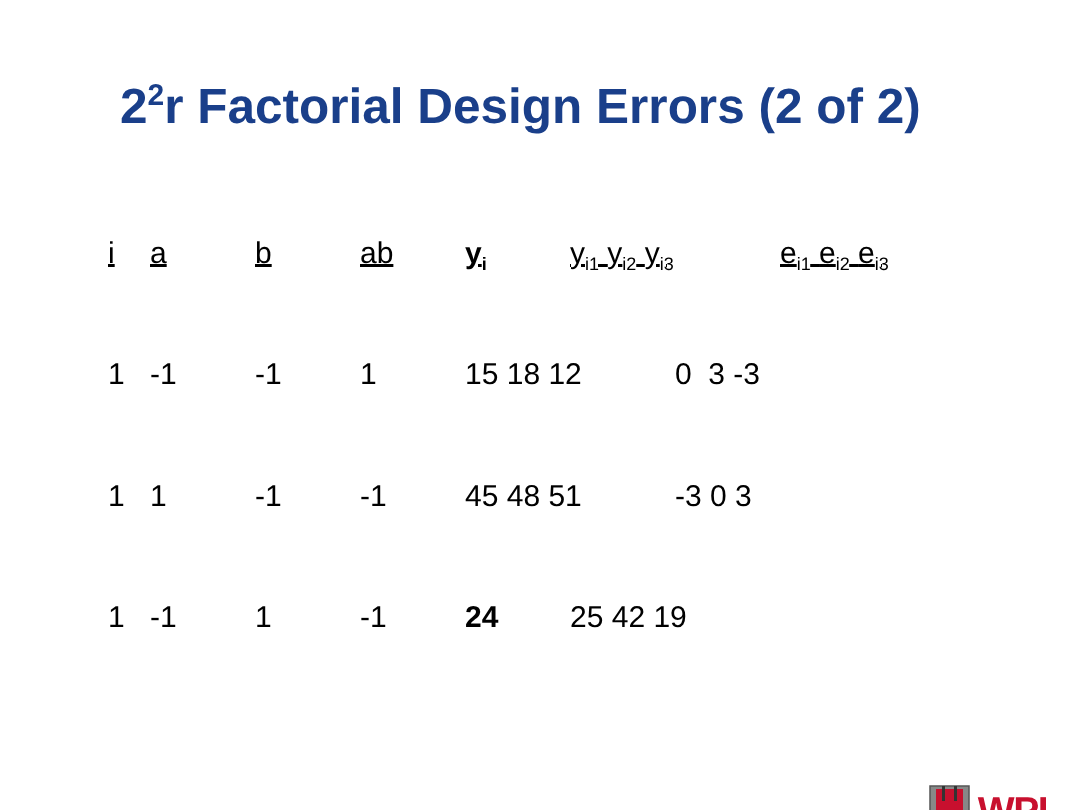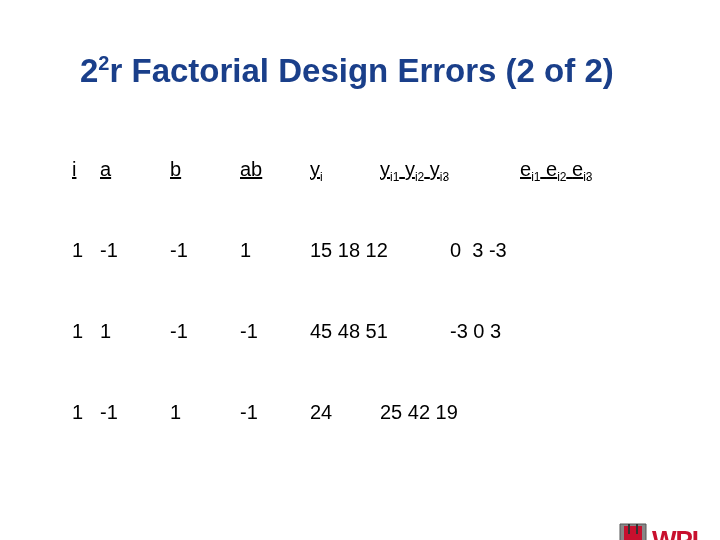--- a/index.html
+++ b/index.html
@@ -65,21 +65,21 @@
     line-height: 1.35;
     white-space: pre;
     font-family: "Comic Sans MS", "Comic Sans", cursive, sans-serif;
   }
   .table .hdr { text-decoration: underline; }
   .row { display: flex; }
   .c-i  { width: 28px; }
   .c-a  { width: 70px; }
   .c-b  { width: 70px; }
   .c-ab { width: 70px; }
-  .c-y  { width: 70px; }
+  .c-y  { width: 70px; font-weight: bold; }
   .c-yi { width: 140px; }
   .c-e  { width: 140px; }
   sub { font-size: 12px; vertical-align: sub; line-height: 0; }
   sup.sm { font-size: 12px; vertical-align: super; line-height: 0; }
   .pagenum {
     position: absolute;
     left: 26px;
     bottom: 20px;
     font-size: 12px;
     font-family: Arial, sans-serif;

